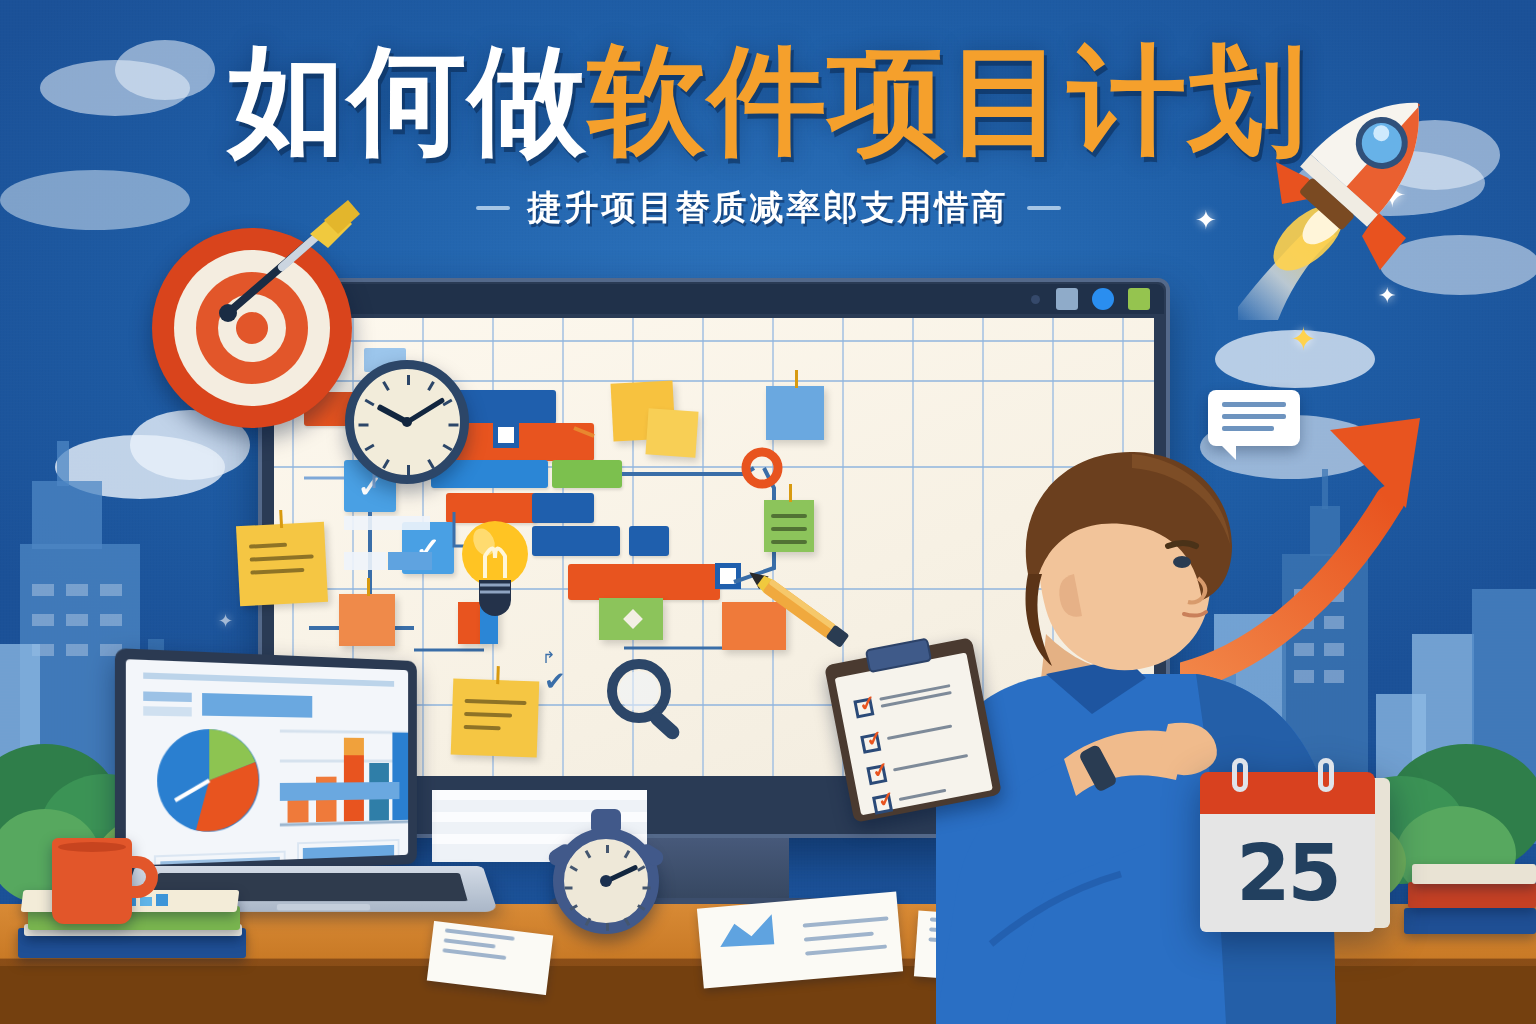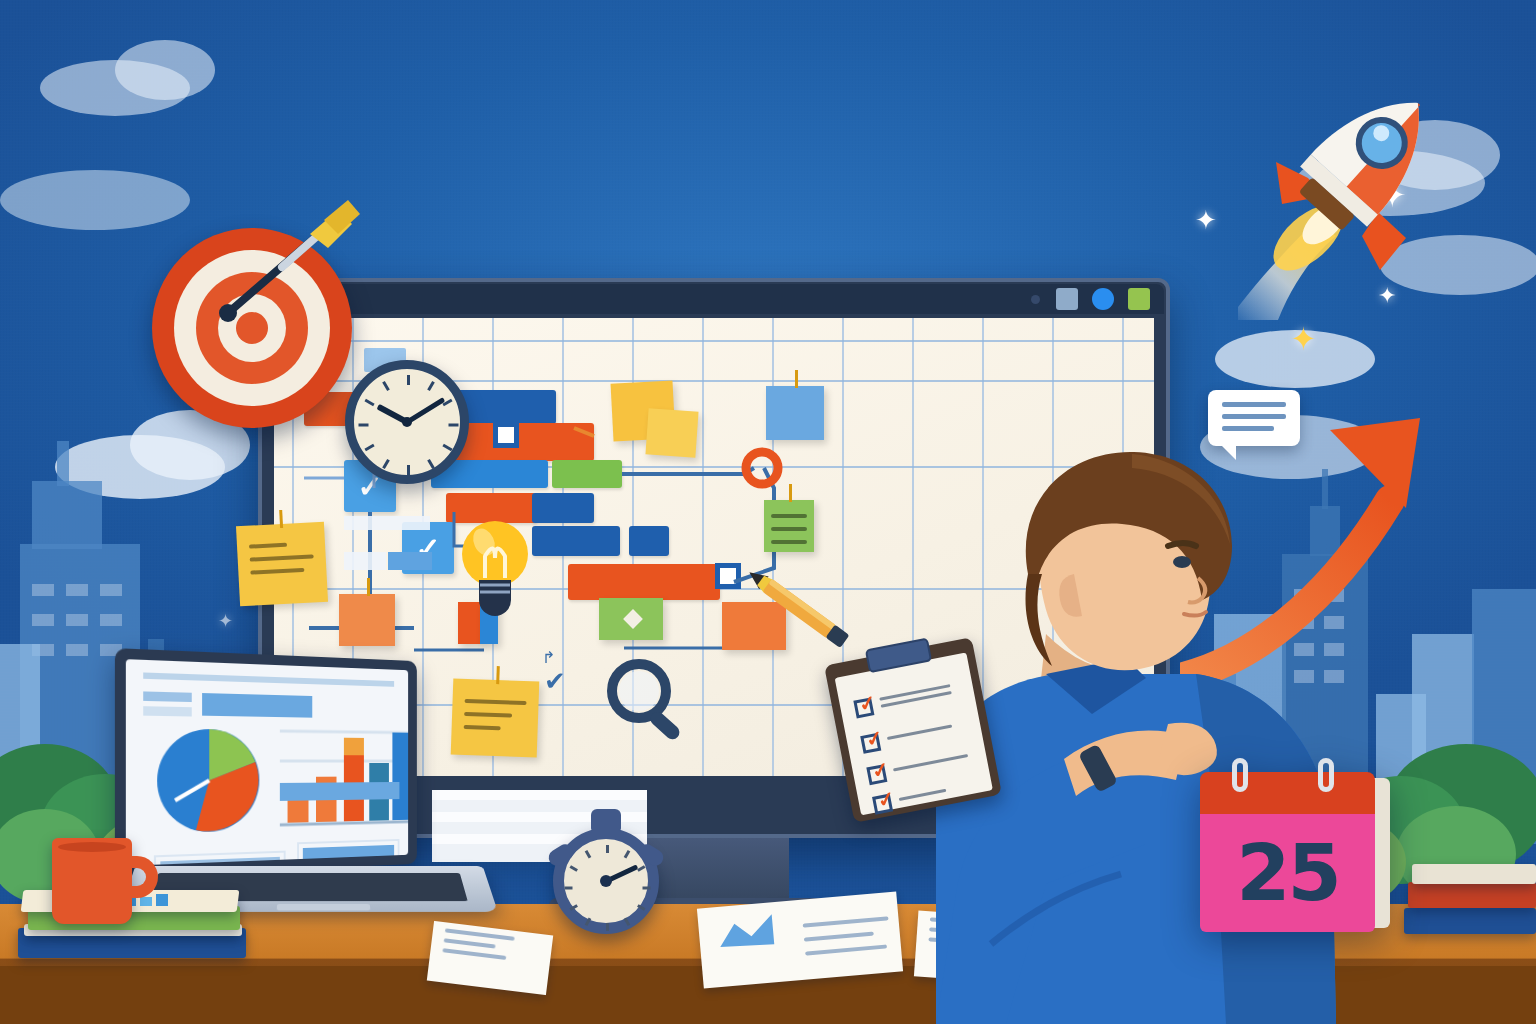--- a/index.html
+++ b/index.html
@@ -154,21 +154,21 @@
   .cb-lines i { display:block; height:3px; background:#7e8a99; border-radius:2px; margin-bottom:4px;}
 
   
   .pencil { position:absolute; left:740px; top:595px; width:110px; height:16px; z-index:68;
             transform:rotate(36deg); }
 
   
   .calendar { position:absolute; left:1200px; top:758px; width:190px; height:175px; z-index:65;
               filter:drop-shadow(0 10px 18px rgba(0,20,50,.42)); }
   .cal-top { position:absolute; left:0; top:14px; width:175px; height:44px; background:#d8411f; border-radius:8px 8px 0 0;}
-  .cal-body { position:absolute; left:0; top:56px; width:175px; height:118px; background:#ec4899; border-radius:0 0 6px 6px;
+  .cal-body { position:absolute; left:0; top:56px; width:175px; height:118px; background:#e5e5e5; border-radius:0 0 6px 6px;
               display:flex; align-items:center; justify-content:center; }
   .cal-num { font-size:78px; font-weight:900; color:#22405f; font-family:"DejaVu Sans","Liberation Sans",sans-serif; letter-spacing:-3px;}
   .cal-ring { position:absolute; top:0px; width:16px; height:34px; border:5px solid #dfe4ea; border-radius:8px; background:transparent;}
   .cal-back { position:absolute; left:168px; top:20px; width:22px; height:150px; background:#e8e3d6; border-radius:0 6px 6px 0;}
 
   
   .chat { position:absolute; left:1208px; top:390px; width:92px; height:56px; background:#fff; border-radius:8px; z-index:38;
           box-shadow:0 6px 14px rgba(0,20,50,.3);}
   .chat:after { content:""; position:absolute; left:14px; bottom:-14px; border:7px solid transparent; border-top-color:#fff; border-right-color:#fff;}
   .chat i { display:block; height:5px; background:#6e94bf; border-radius:2px; margin:0 14px 7px; }
@@ -251,20 +251,28 @@
 
   <div class="tree" style="left:-30px; bottom:150px; width:150px; height:130px; background:#2f7e4a;"></div>
   <div class="tree" style="left:40px;  bottom:140px; width:130px; height:110px; background:#3b9355;"></div>
   <div class="tree" style="left:-10px; bottom:120px; width:110px; height:95px;  background:#57a85f;"></div>
   <div class="tree" style="left:95px;  bottom:118px; width:105px; height:88px;  background:#7cba5a;"></div>
   <div class="tree" style="right:-10px;bottom:150px; width:160px; height:130px; background:#2f7e4a;"></div>
   <div class="tree" style="right:70px; bottom:140px; width:130px; height:108px; background:#3b9355;"></div>
   <div class="tree" style="right:20px; bottom:122px; width:120px; height:96px;  background:#57a85f;"></div>
   <div class="tree" style="right:130px;bottom:120px; width:100px; height:84px;  background:#6fb05a;"></div>
 
+  <div class="title-wrap">
+    <div class="title"><span class="w">如何做</span><span class="o">软件项目计划</span></div>
+    <div class="sub-row">
+      <span class="sub-dash"></span>
+      <span class="subtitle">捷升项目替质减率郎支用惜啇</span>
+      <span class="sub-dash"></span>
+    </div>
+  </div>
 
   <div class="rocket">
     <svg width="230" height="250" viewBox="0 0 230 250">
       <defs>
         <linearGradient id="flame" x1="1" y1="0" x2="0" y2="1">
           <stop offset="0%" stop-color="#ffd24d"></stop>
             <stop offset="55%" stop-color="#f5f0e2" stop-opacity=".85"></stop>
             <stop offset="100%" stop-color="#ffffff" stop-opacity="0"></stop>
         </linearGradient>
       </defs>

